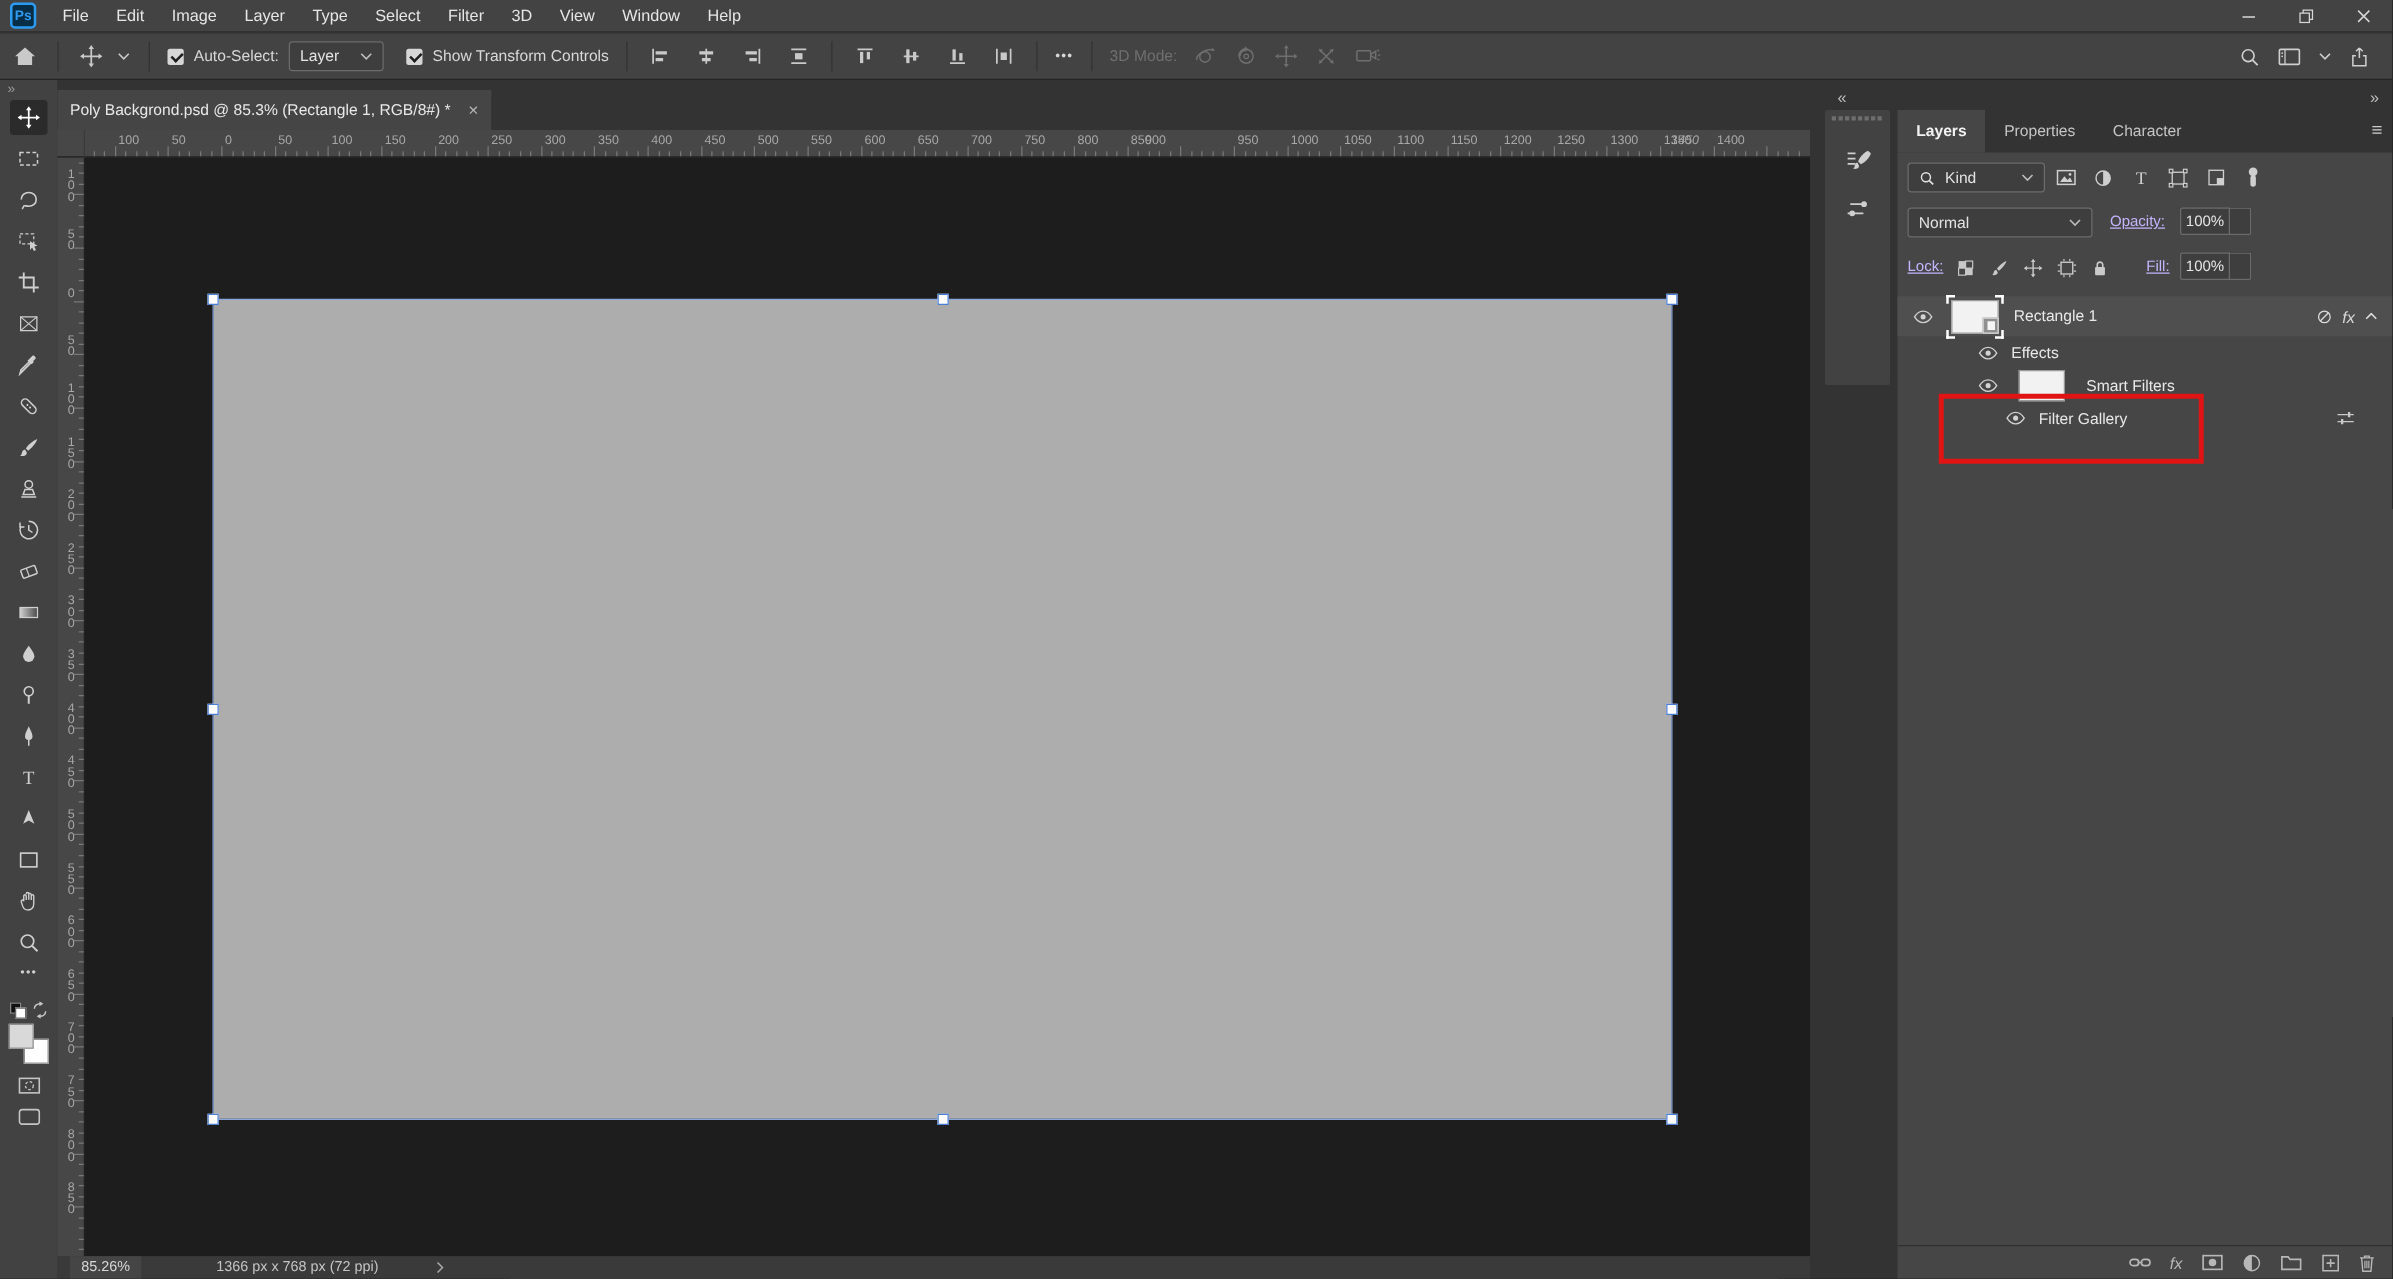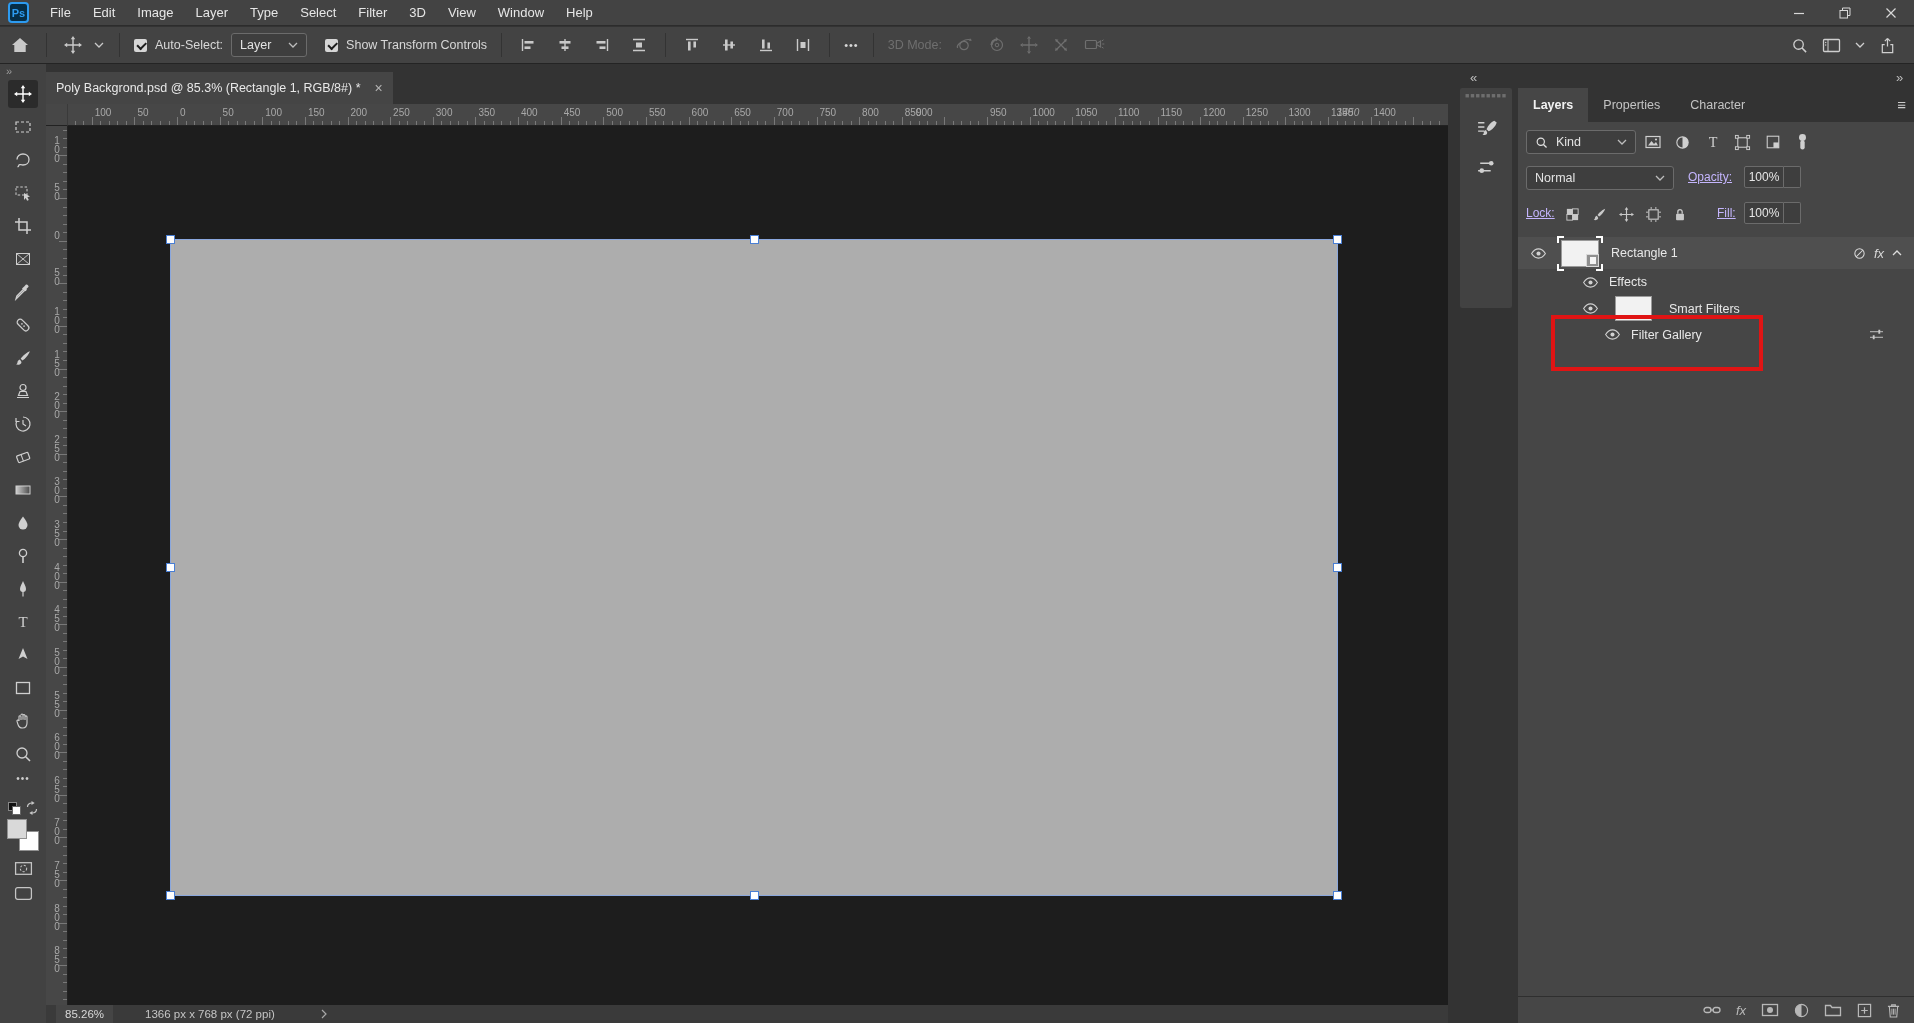--- a/index.html
+++ b/index.html
@@ -69,21 +69,21 @@
 
   .viewport{left:68px;top:126px;width:1380px;height:879px;background:#1d1d1d;overflow:hidden;}
   .doc-canvas{position:absolute;left:103px;top:114px;width:1166px;height:655px;background:#adadad;
               outline:1px solid #8aa7dd;}
   .handle{position:absolute;width:9px;height:9px;background:#ffffff;border:1.5px solid #4a7fd4;}
 
   .statusbar{left:46px;top:1005px;width:1402px;height:18px;background:#3a3a3a;display:flex;align-items:center;
              font-size:11.5px;color:#c5c5c5;}
   .zoom-box{background:#454545;height:18px;display:flex;align-items:center;padding:0 9px;margin-left:10px;
             color:#d8d8d8;}
-  .doc-info{margin-left:32px;}
+  .doc-info{margin-left:60px;}
   .status-chev{margin-left:46px;color:#a8a8a8;}
 
   
   .dock-collapse-left{left:1470px;top:70px;color:#bdbdbd;font-size:13px;}
   .dock-collapse-right{left:1896px;top:70px;color:#bdbdbd;font-size:13px;}
   .icon-strip{left:1460px;top:88px;width:52px;height:220px;background:#424242;border-radius:2px;
               display:flex;flex-direction:column;align-items:center;padding-top:4px;}
   .strip-grip{color:#6e6e6e;font-size:7px;letter-spacing:1px;line-height:8px;}
   .strip-icon{color:#cfcfcf;margin-top:18px;}
 

